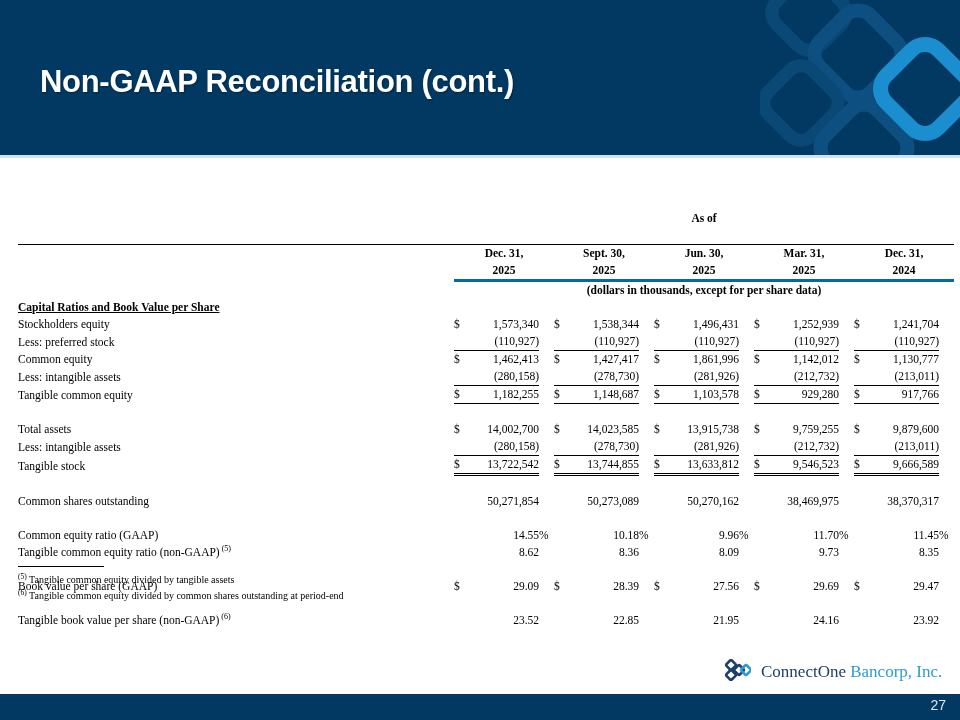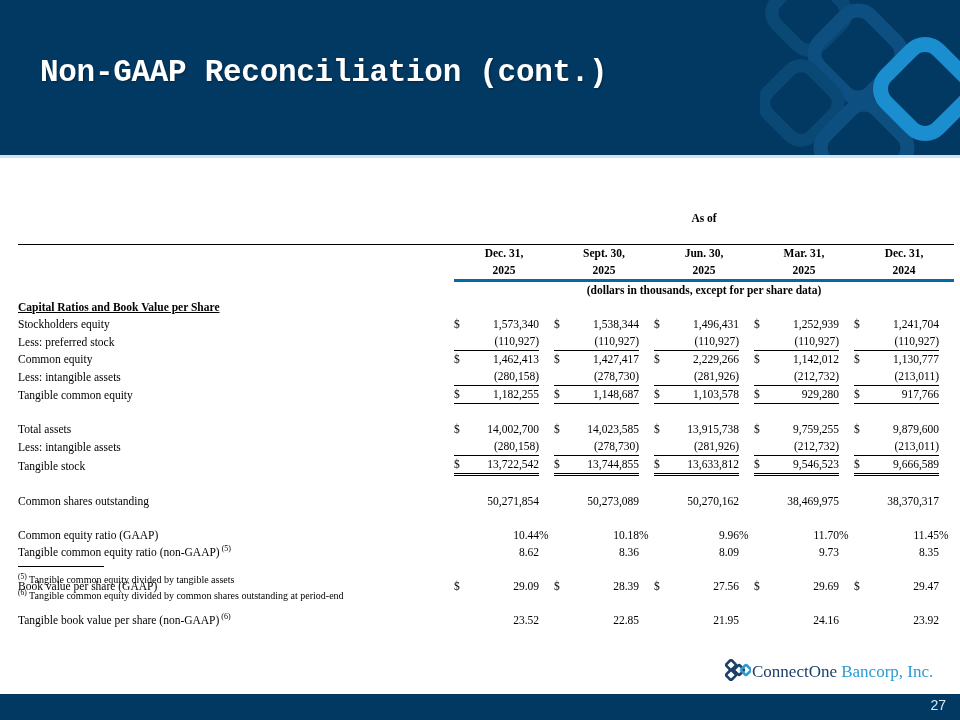--- a/index.html
+++ b/index.html
@@ -35,22 +35,22 @@
     position: absolute;
     right: 0; top: 0;
     width: 200px;
     height: 155px;
     overflow: hidden;
     pointer-events: none;
   }
   .slide-title {
     position: absolute;
     left: 40px;
-    top: 55px;
-    font-family: Liberation Mono, monospace;
+    top: 64px;
+    font-family: Liberation Sans, sans-serif;
     font-weight: bold;
     font-size: 31px;
     color: #ffffff;
     letter-spacing: -0.3px;
     text-shadow: 1px 1px 2px rgba(0,0,0,0.35);
     white-space: nowrap;
   }
 
   
   .sheet {
@@ -138,21 +138,21 @@
     line-height: 0;
   }
 
   
   .logo-wrap {
     position: absolute;
     left: 725px;
     top: 659px;
     display: flex;
     align-items: center;
-    gap: 1px;
+    gap: 10px;
   }
   .logo-text {
     font-family: "Liberation Serif", serif;
     font-size: 17px;
     white-space: nowrap;
   }
   .logo-text .a { color: #1d3f69; }
   .logo-text .b { color: #2a9bd6; }
 
   .footer-bar {
@@ -289,21 +289,21 @@
         </tr>
         <tr>
           <td class="lbl">Common equity</td>
           <td class="c-cur">$</td>
           <td class="c-num">1,462,413</td>
           <td class="c-pct"></td>
           <td class="c-cur">$</td>
           <td class="c-num">1,427,417</td>
           <td class="c-pct"></td>
           <td class="c-cur">$</td>
-          <td class="c-num">2,229,266</td>
+          <td class="c-num">1,861,996</td>
           <td class="c-pct"></td>
           <td class="c-cur">$</td>
           <td class="c-num">1,142,012</td>
           <td class="c-pct"></td>
           <td class="c-cur">$</td>
           <td class="c-num">1,130,777</td>
           <td class="c-pct"></td>
         </tr>
         <tr class="ruled">
           <td class="lbl">Less: intangible assets</td>
@@ -418,21 +418,21 @@
           <td class="c-cur"></td>
           <td class="c-num">38,370,317</td>
           <td class="c-pct"></td>
         </tr>
         <tr class="spacer">
           <td colspan="16"></td>
         </tr>
         <tr>
           <td class="lbl">Common equity ratio (GAAP)</td>
           <td class="c-cur"></td>
-          <td class="c-num">10.44</td>
+          <td class="c-num">14.55</td>
           <td class="c-pct">%</td>
           <td class="c-cur"></td>
           <td class="c-num">10.18</td>
           <td class="c-pct">%</td>
           <td class="c-cur"></td>
           <td class="c-num">9.96</td>
           <td class="c-pct">%</td>
           <td class="c-cur"></td>
           <td class="c-num">11.70</td>
           <td class="c-pct">%</td>

